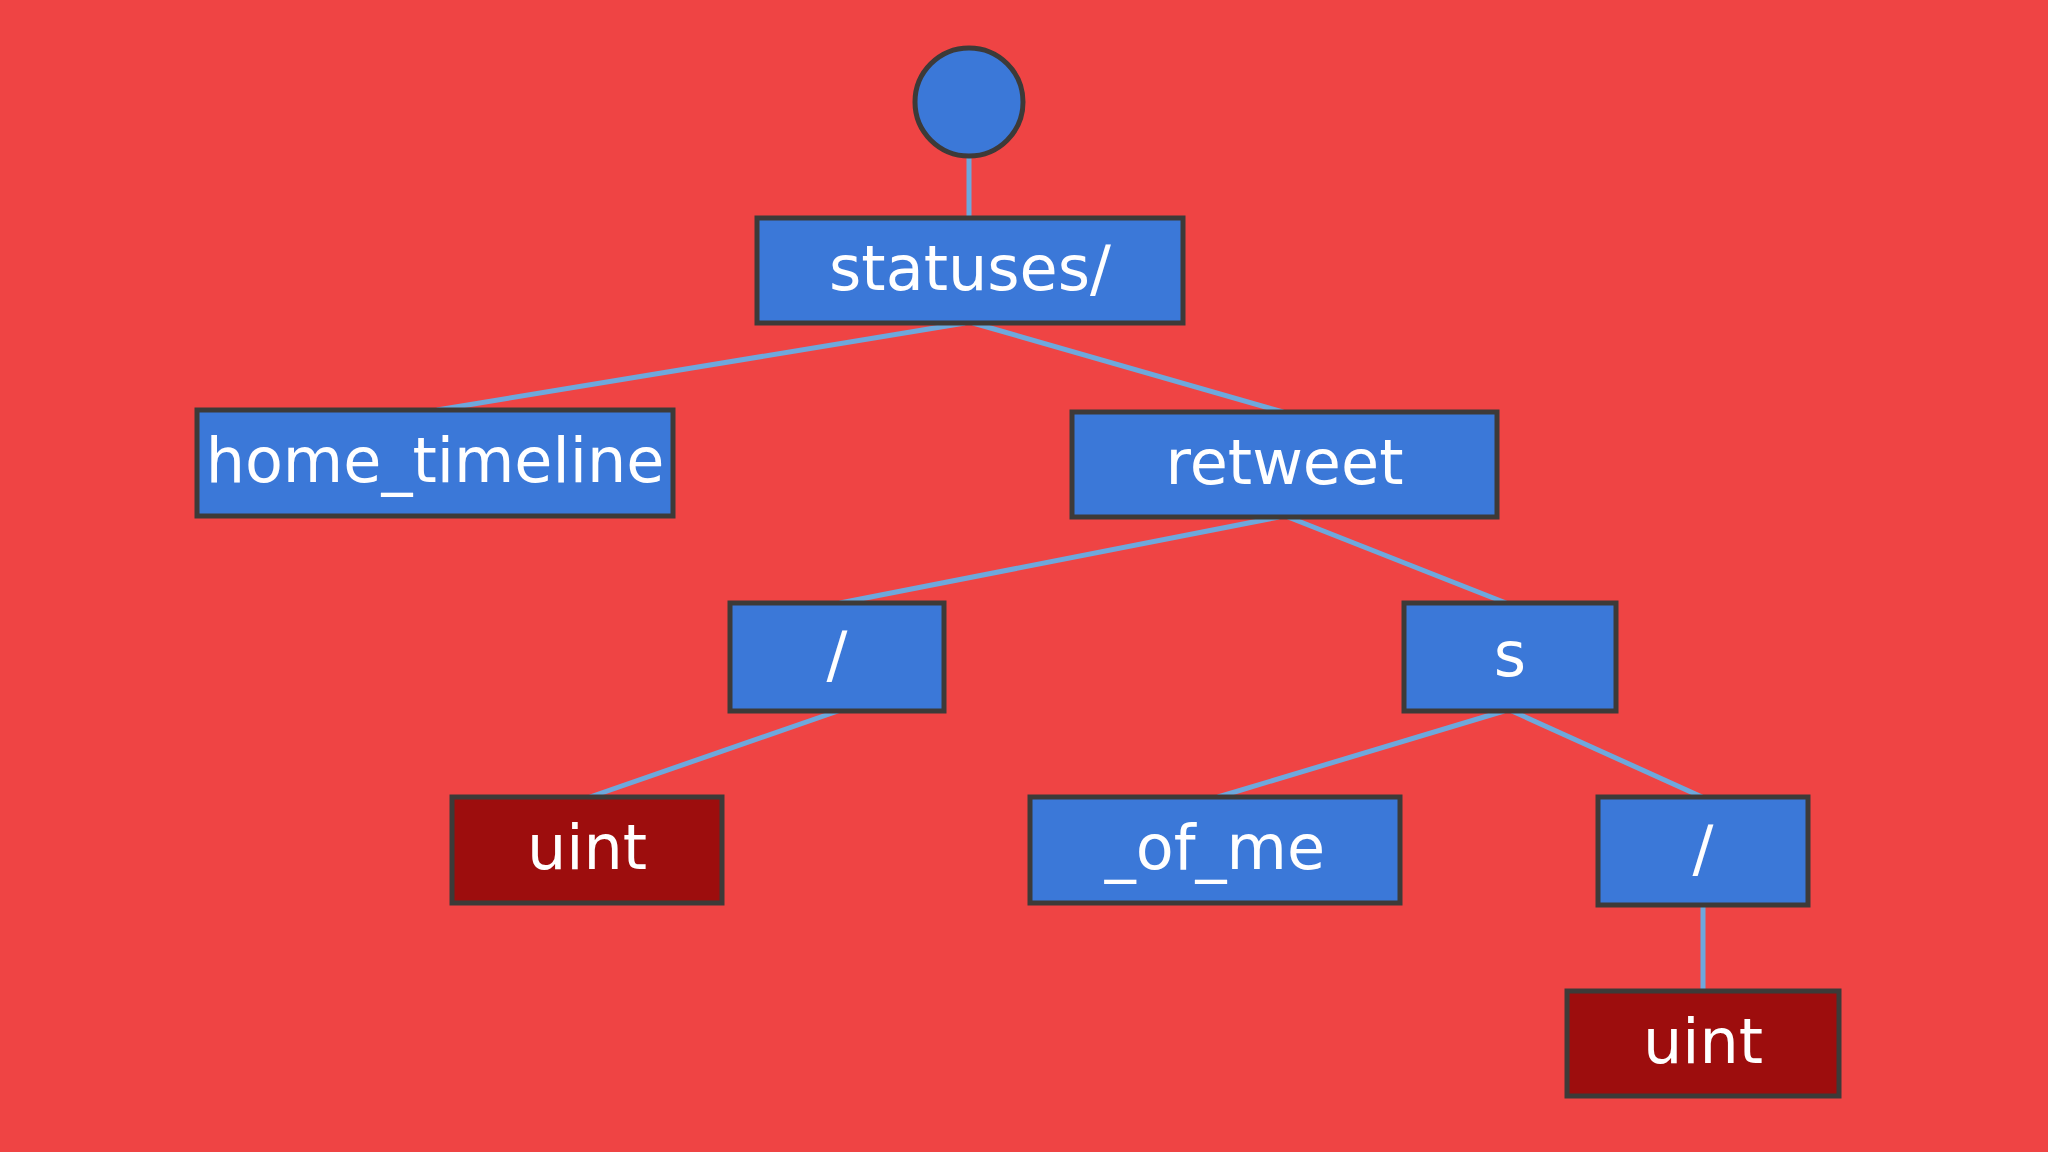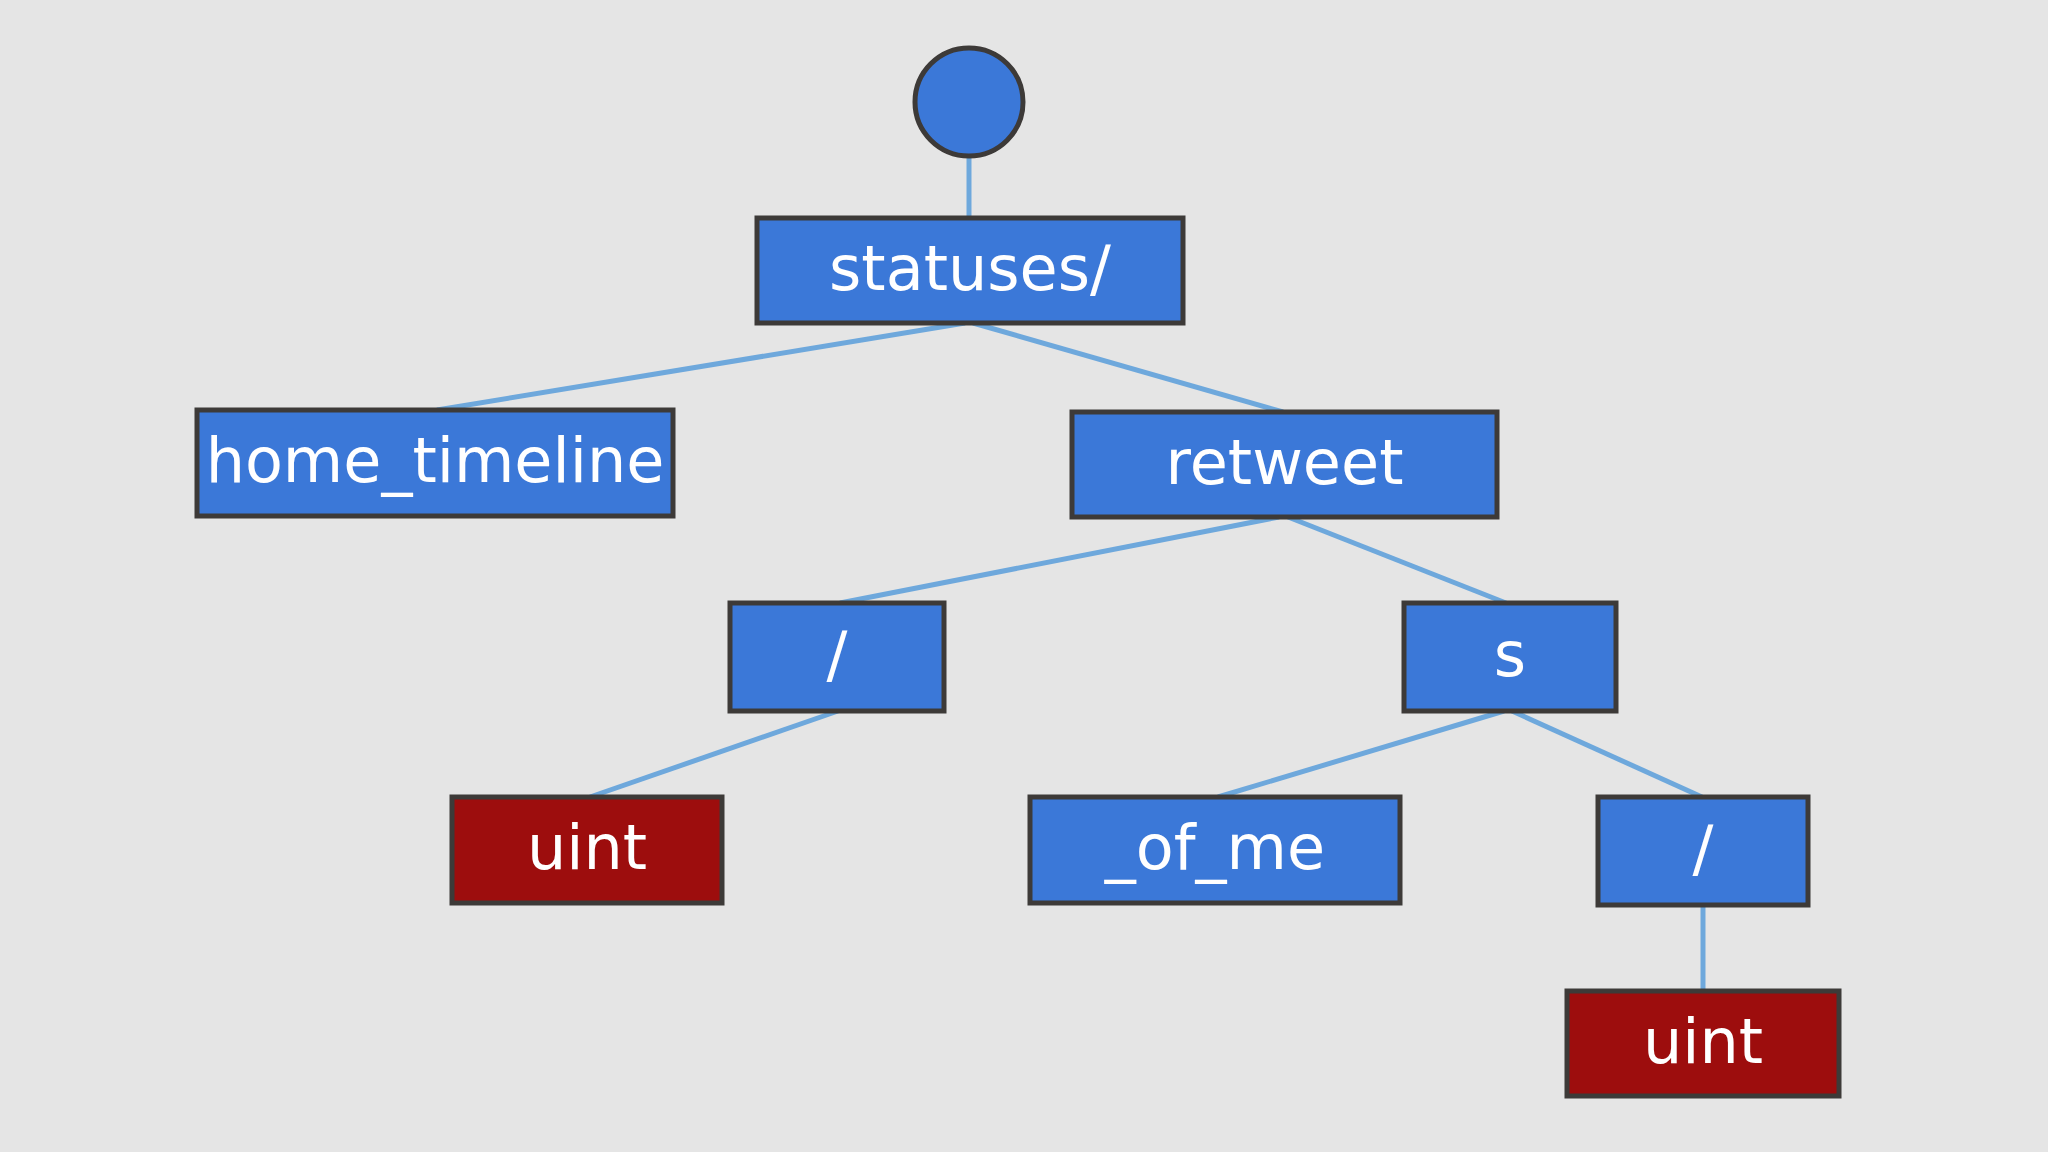--- a/index.html
+++ b/index.html
@@ -9,21 +9,21 @@
     background: #000000;
     width: 2048px;
     height: 1152px;
     overflow: hidden;
     font-family: "DejaVu Sans", sans-serif;
   }
   #stage {
     position: relative;
     width: 2048px;
     height: 1152px;
-    background: #e5e5e5;
+    background: #ef4444;
   }
   #tree-svg {
     position: absolute;
     left: 0;
     top: 0;
     width: 2048px;
     height: 1152px;
     display: block;
   }
   .node-label {

